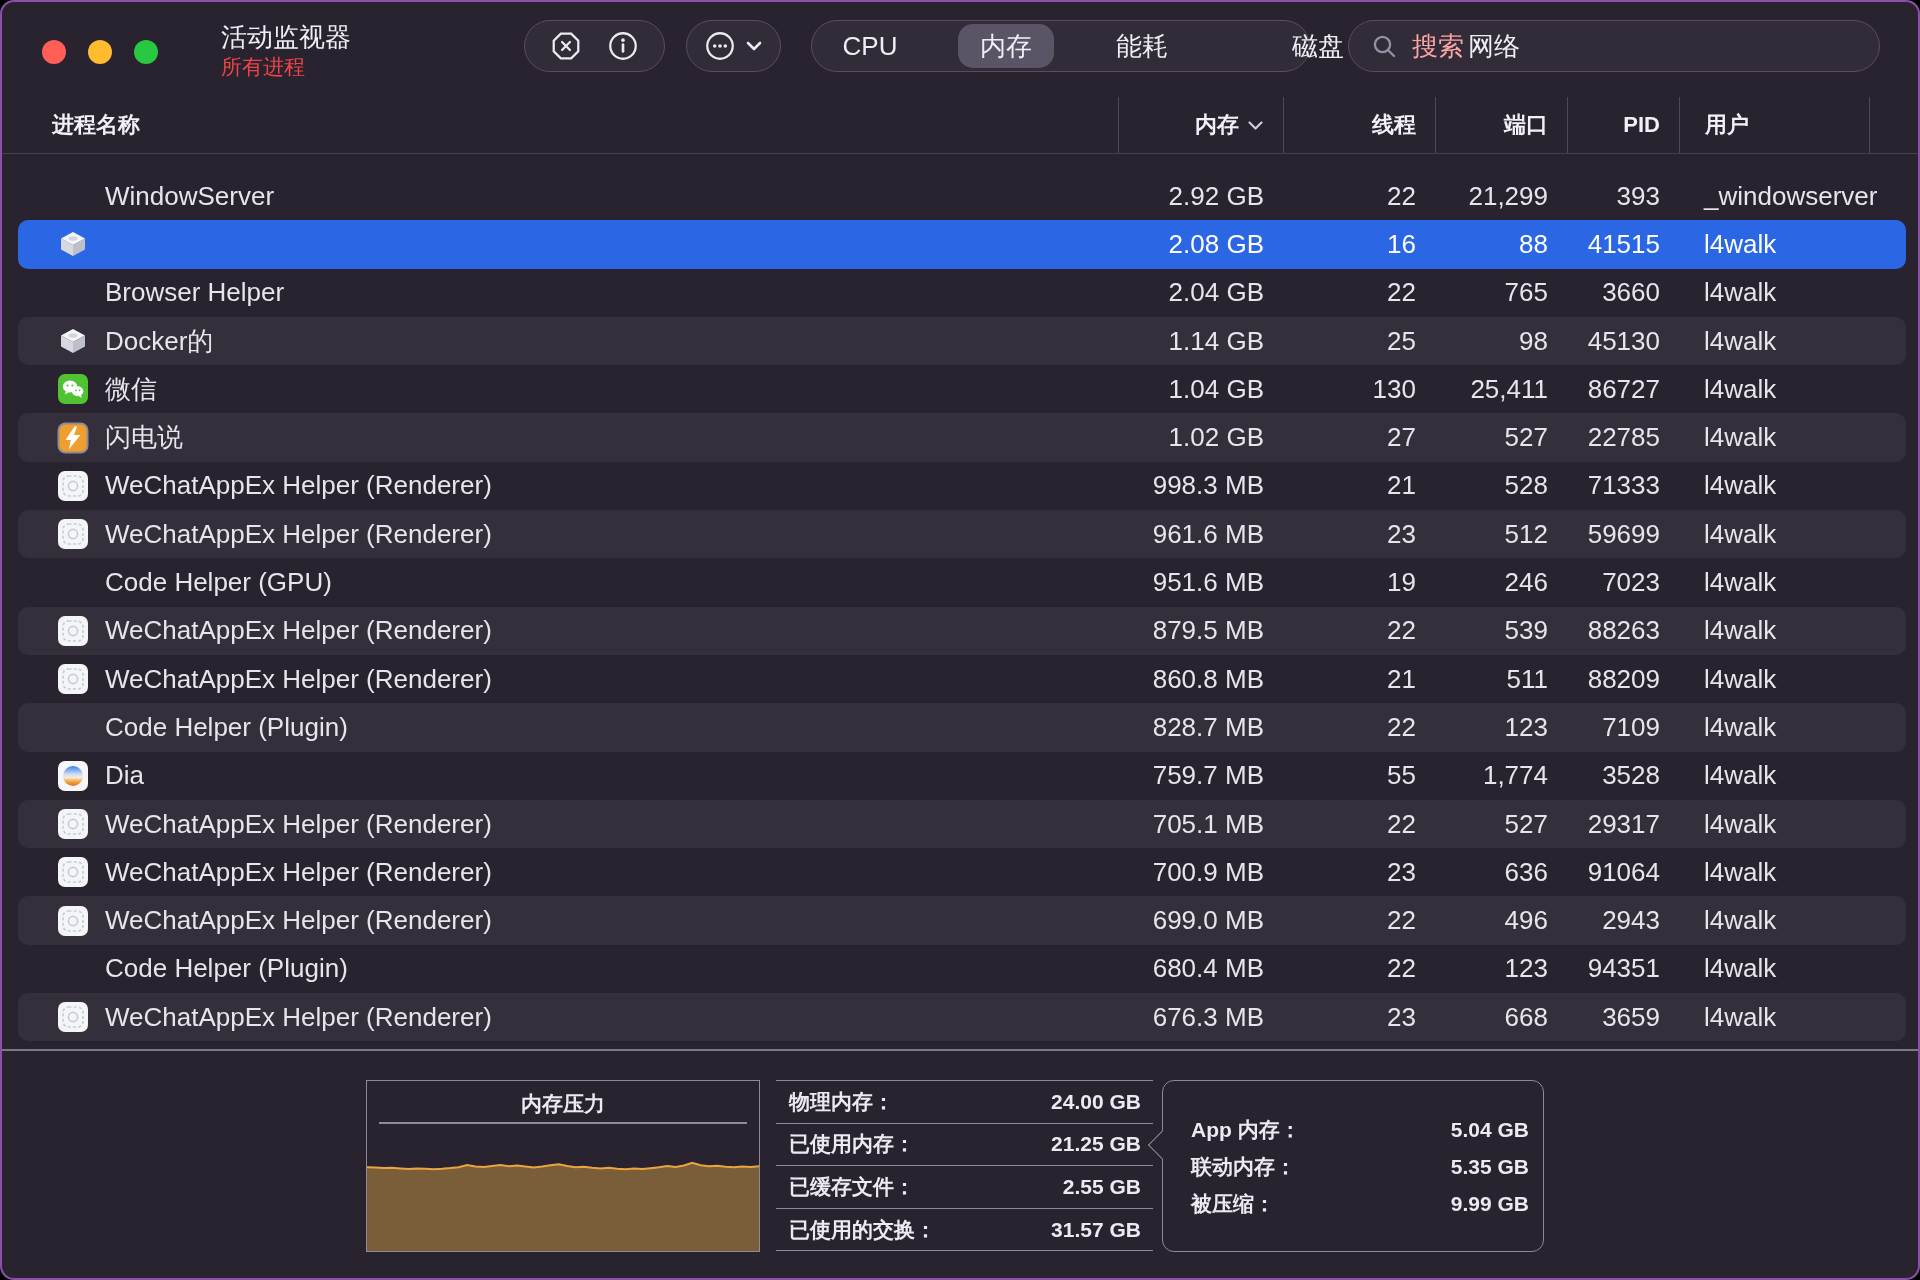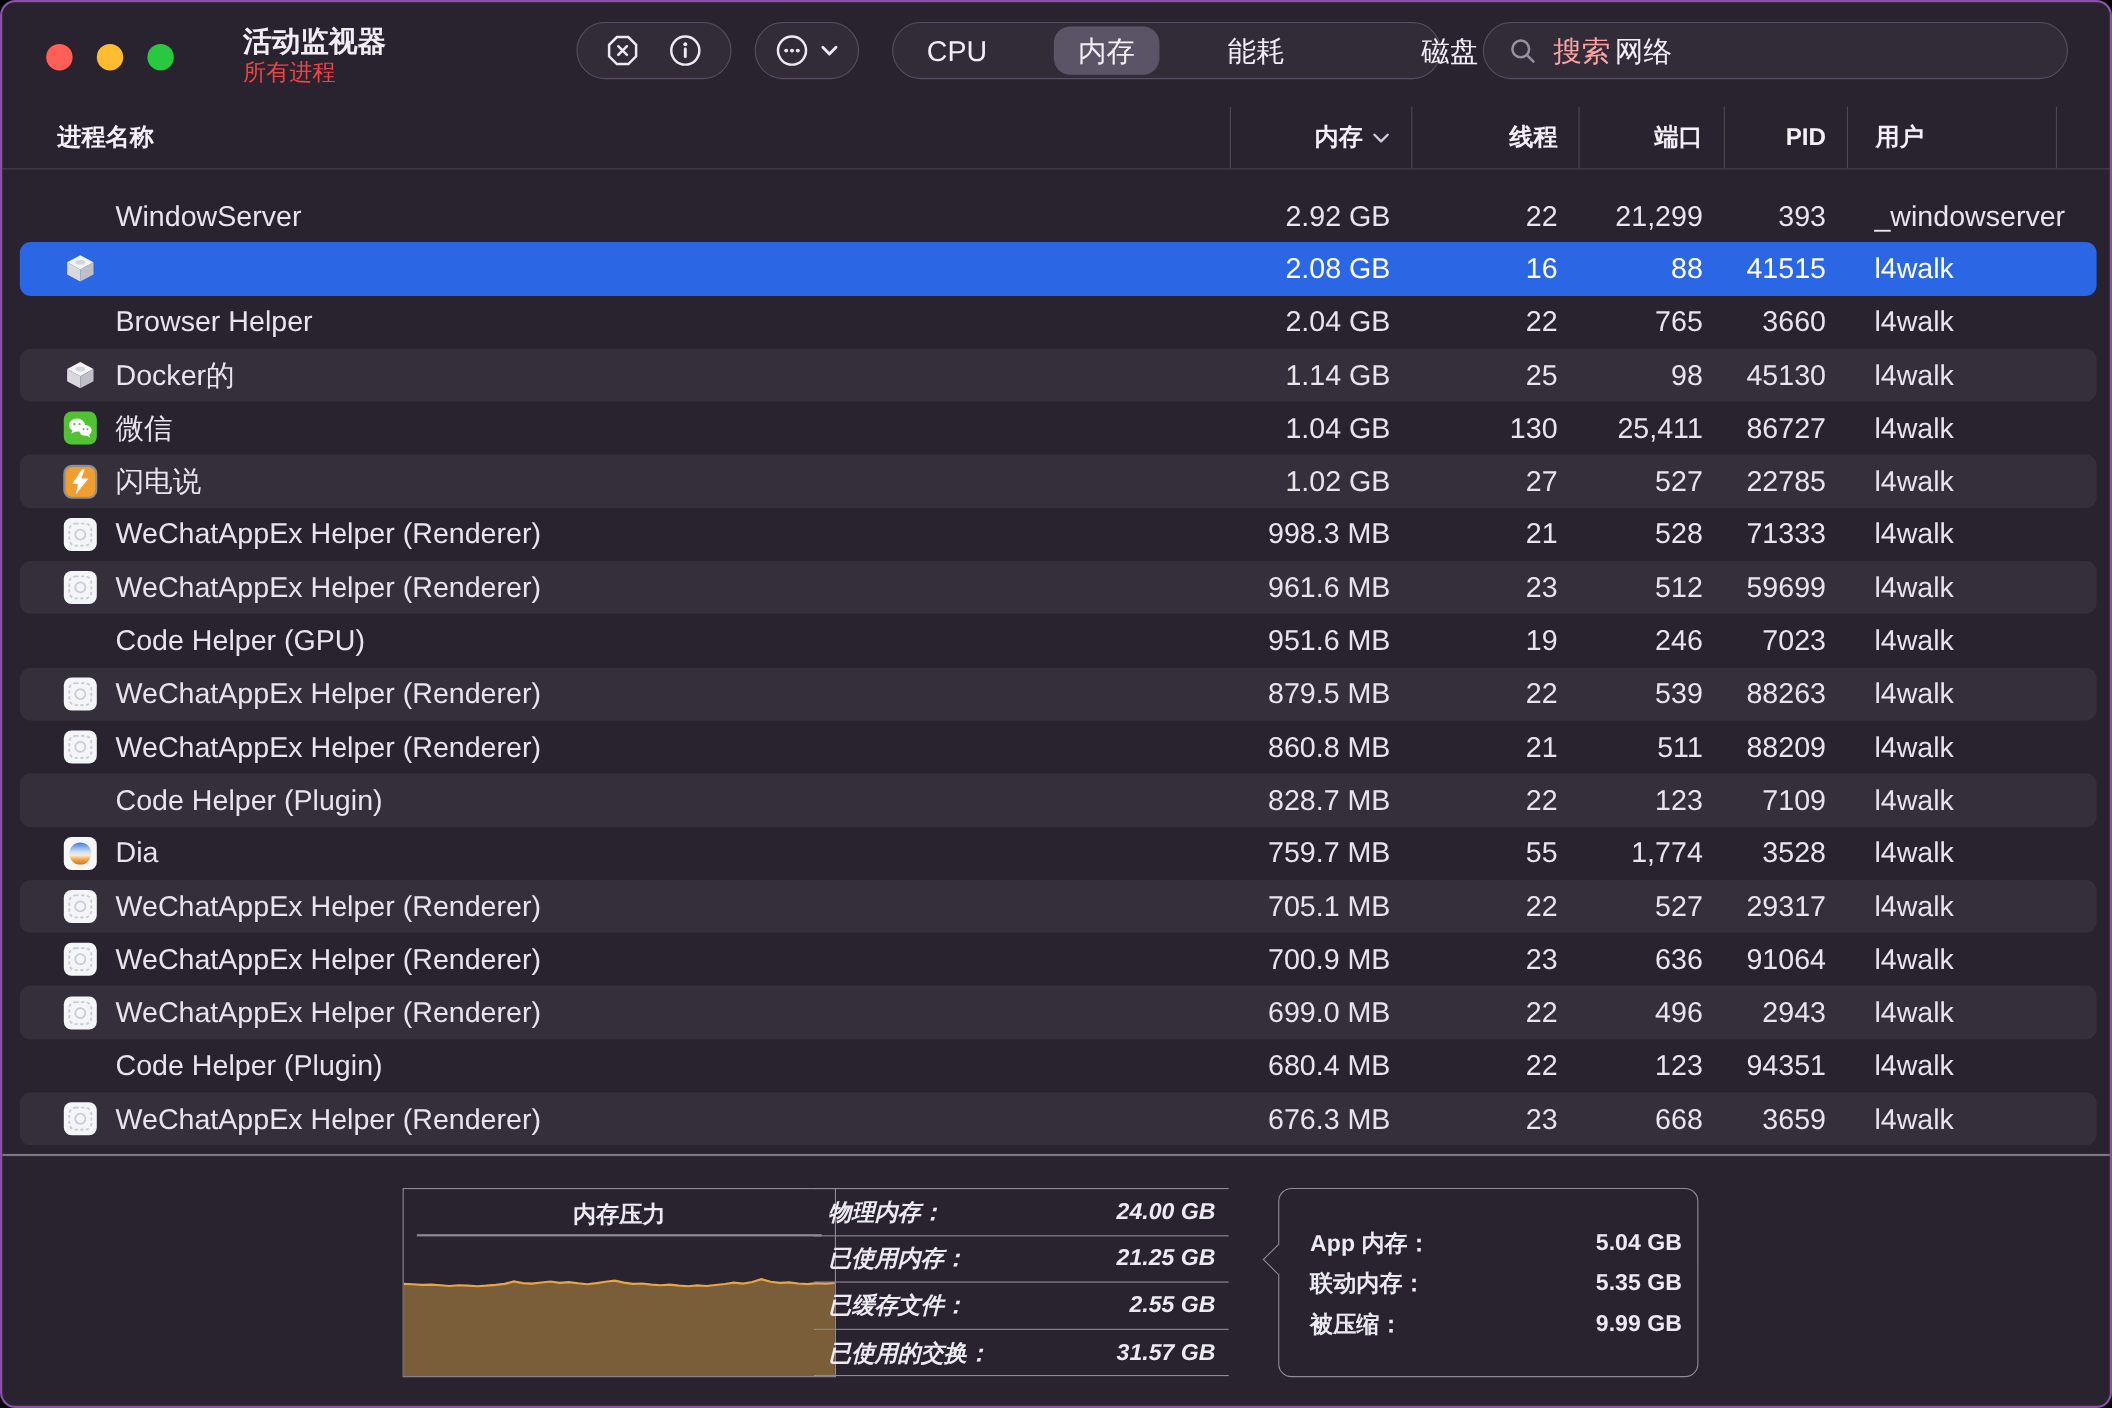--- a/index.html
+++ b/index.html
@@ -7,21 +7,21 @@
               font-family:"Liberation Sans","DejaVu Sans",sans-serif; cursor:default; }
   .window { position:absolute; inset:0; width:1920px; height:1280px;
             background:#292330; border:2px solid #8d4fa8; border-radius:14px; overflow:hidden; }
 
   
   .titlebar { position:absolute; left:0; top:0; width:100%; height:95px; }
   .lights { position:absolute; left:40px; top:38px; display:flex; gap:22px; }
   .light { width:24px; height:24px; border-radius:50%; }
   .light.red{ background:#ff5f57; } .light.yellow{ background:#febc2e; } .light.green{ background:#28c840; }
   .titleblock { position:absolute; left:219px; top:20px; }
-  .wtitle { font-size:26px; font-weight:700; color:#f0edf4; line-height:30px; }
+  .wtitle { font-size:26px; font-weight:400; color:#f0edf4; line-height:30px; }
   .wsub   { font-size:21px; color:#ef4444; line-height:26px; margin-top:2px; }
   .pill { position:absolute; top:18px; height:52px; border:1.5px solid #584d63; border-radius:26px;
           background:rgba(255,255,255,.045); display:flex; align-items:center; }
   .pill-quit-info { left:522px; width:141px; justify-content:space-evenly; }
   .pill-more { left:684px; width:95px; justify-content:center; gap:7px; }
   .tb-btn { background:none; border:none; display:flex; align-items:center; padding:0; cursor:pointer; }
   .tabs { left:809px; width:499px; padding:0 10px; justify-content:space-between;gap:40px; }
   .tab { height:44px; min-width:96px; padding:0 12px; display:flex; align-items:center; justify-content:center;
          font-size:26px; color:#f0edf4; border-radius:15px; position:relative; }
   .tab.active { background:#5a5466; }
@@ -52,22 +52,22 @@
   .cell.num  { text-align:right; padding-right:19px; }
   .cell.user { padding-left:25px; }
 
   
   .footer-divider { position:absolute; left:0; top:1047px; width:1920px; height:2px; background:#7c7787; }
   .footer { position:absolute; left:0; top:1049px; width:1920px; height:231px; font-size:21px; color:#eceaf1; }
   .pbox { position:absolute; left:364px; top:29px; width:394px; height:172px; border:1.5px solid #8f8a99; }
   .ptitle { position:absolute; top:9px; left:0; width:100%; text-align:center; font-weight:700; font-size:21px; }
   .prule { position:absolute; top:41px; left:12px; right:12px; height:1.5px; background:#8f8a99; }
   .pchart { position:absolute; left:0; bottom:0; width:100%; height:128px; display:block; }
-  .smid { position:absolute; left:738px; top:29px; width:377px; height:172px;
-          border-top:1.5px solid #8f8a99;font-style:italic; }
+  .smid { position:absolute; left:774px; top:29px; width:377px; height:172px;
+          border-top:1.5px solid #8f8a99; }
   .smid .srow { height:42.6px; display:flex; align-items:center; justify-content:space-between;
                 padding:0 12px 0 13px; border-bottom:1.5px solid #8f8a99; font-weight:600; }
   .sright { position:absolute; left:1160px; top:29px; width:382px; height:172px;
             border:1.5px solid #8f8a99; border-radius:12px; padding:30px 14px 0 28px; }
   .sright .srow { height:37px; display:flex; align-items:center; justify-content:space-between; font-weight:600; }
   .notch { position:absolute; left:-11px; top:54px; width:20px; height:20px; background:#292330;
            border-left:1.5px solid #8f8a99; border-bottom:1.5px solid #8f8a99; transform:rotate(45deg); }
   .lbl { font-weight:600; } .val { font-weight:600; }
 </style>
 </head>

